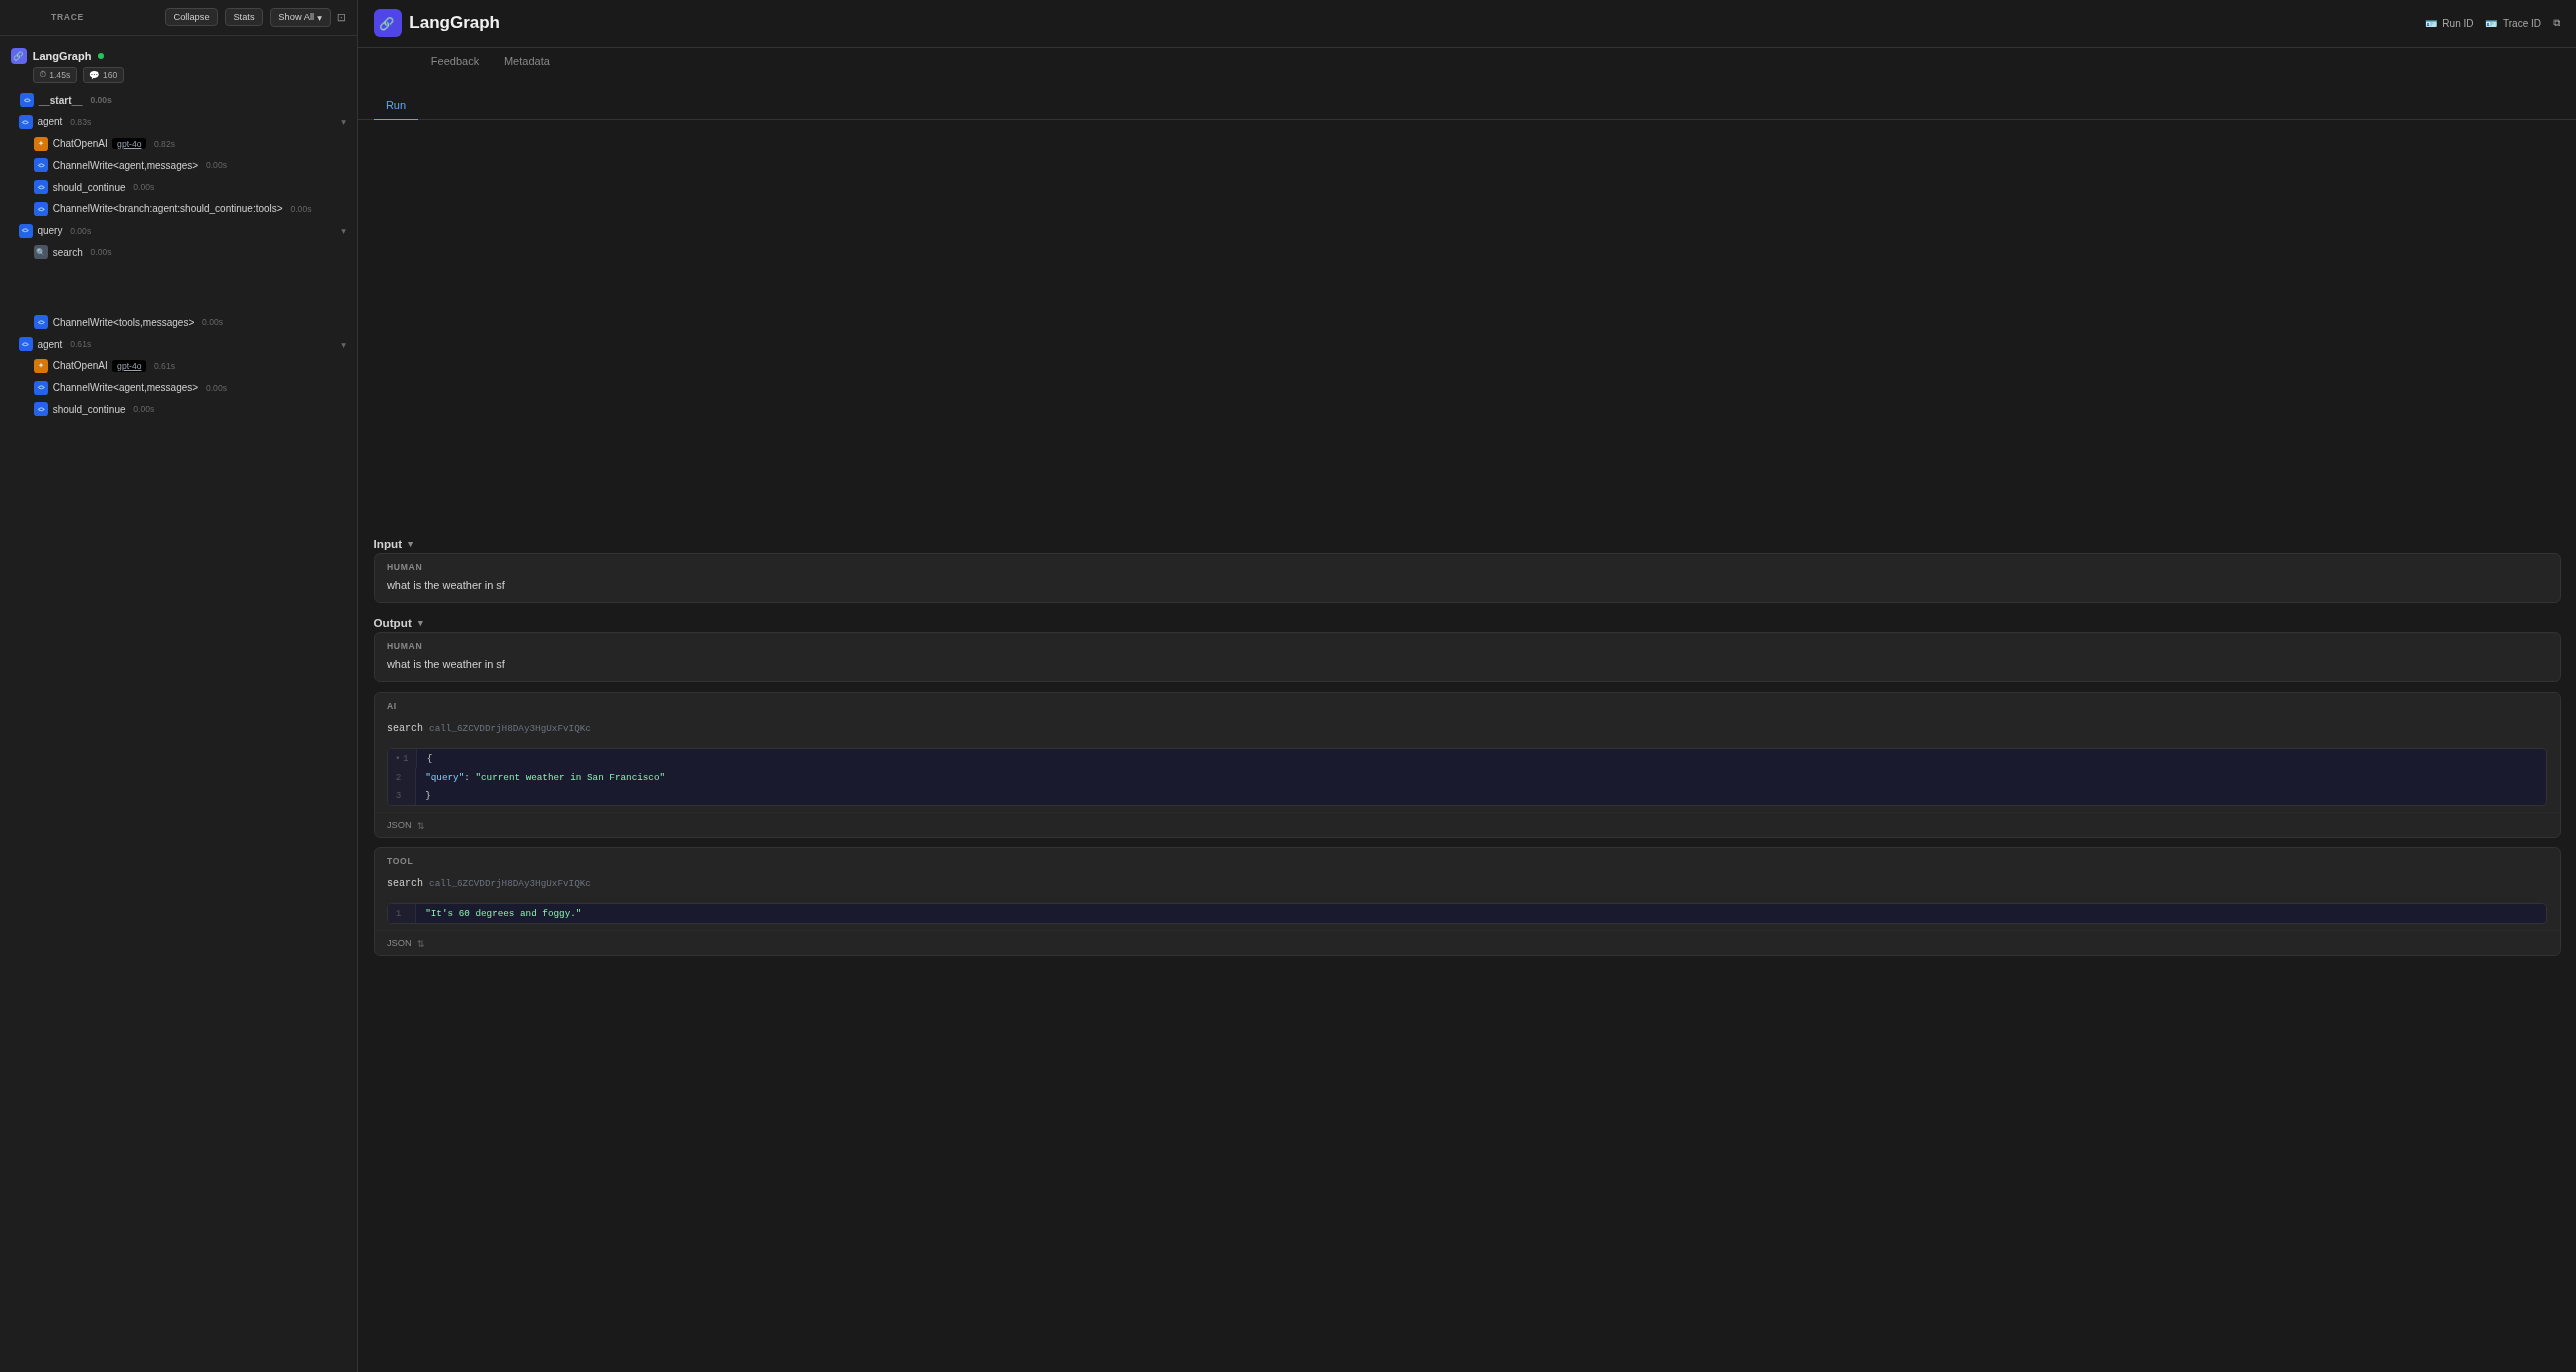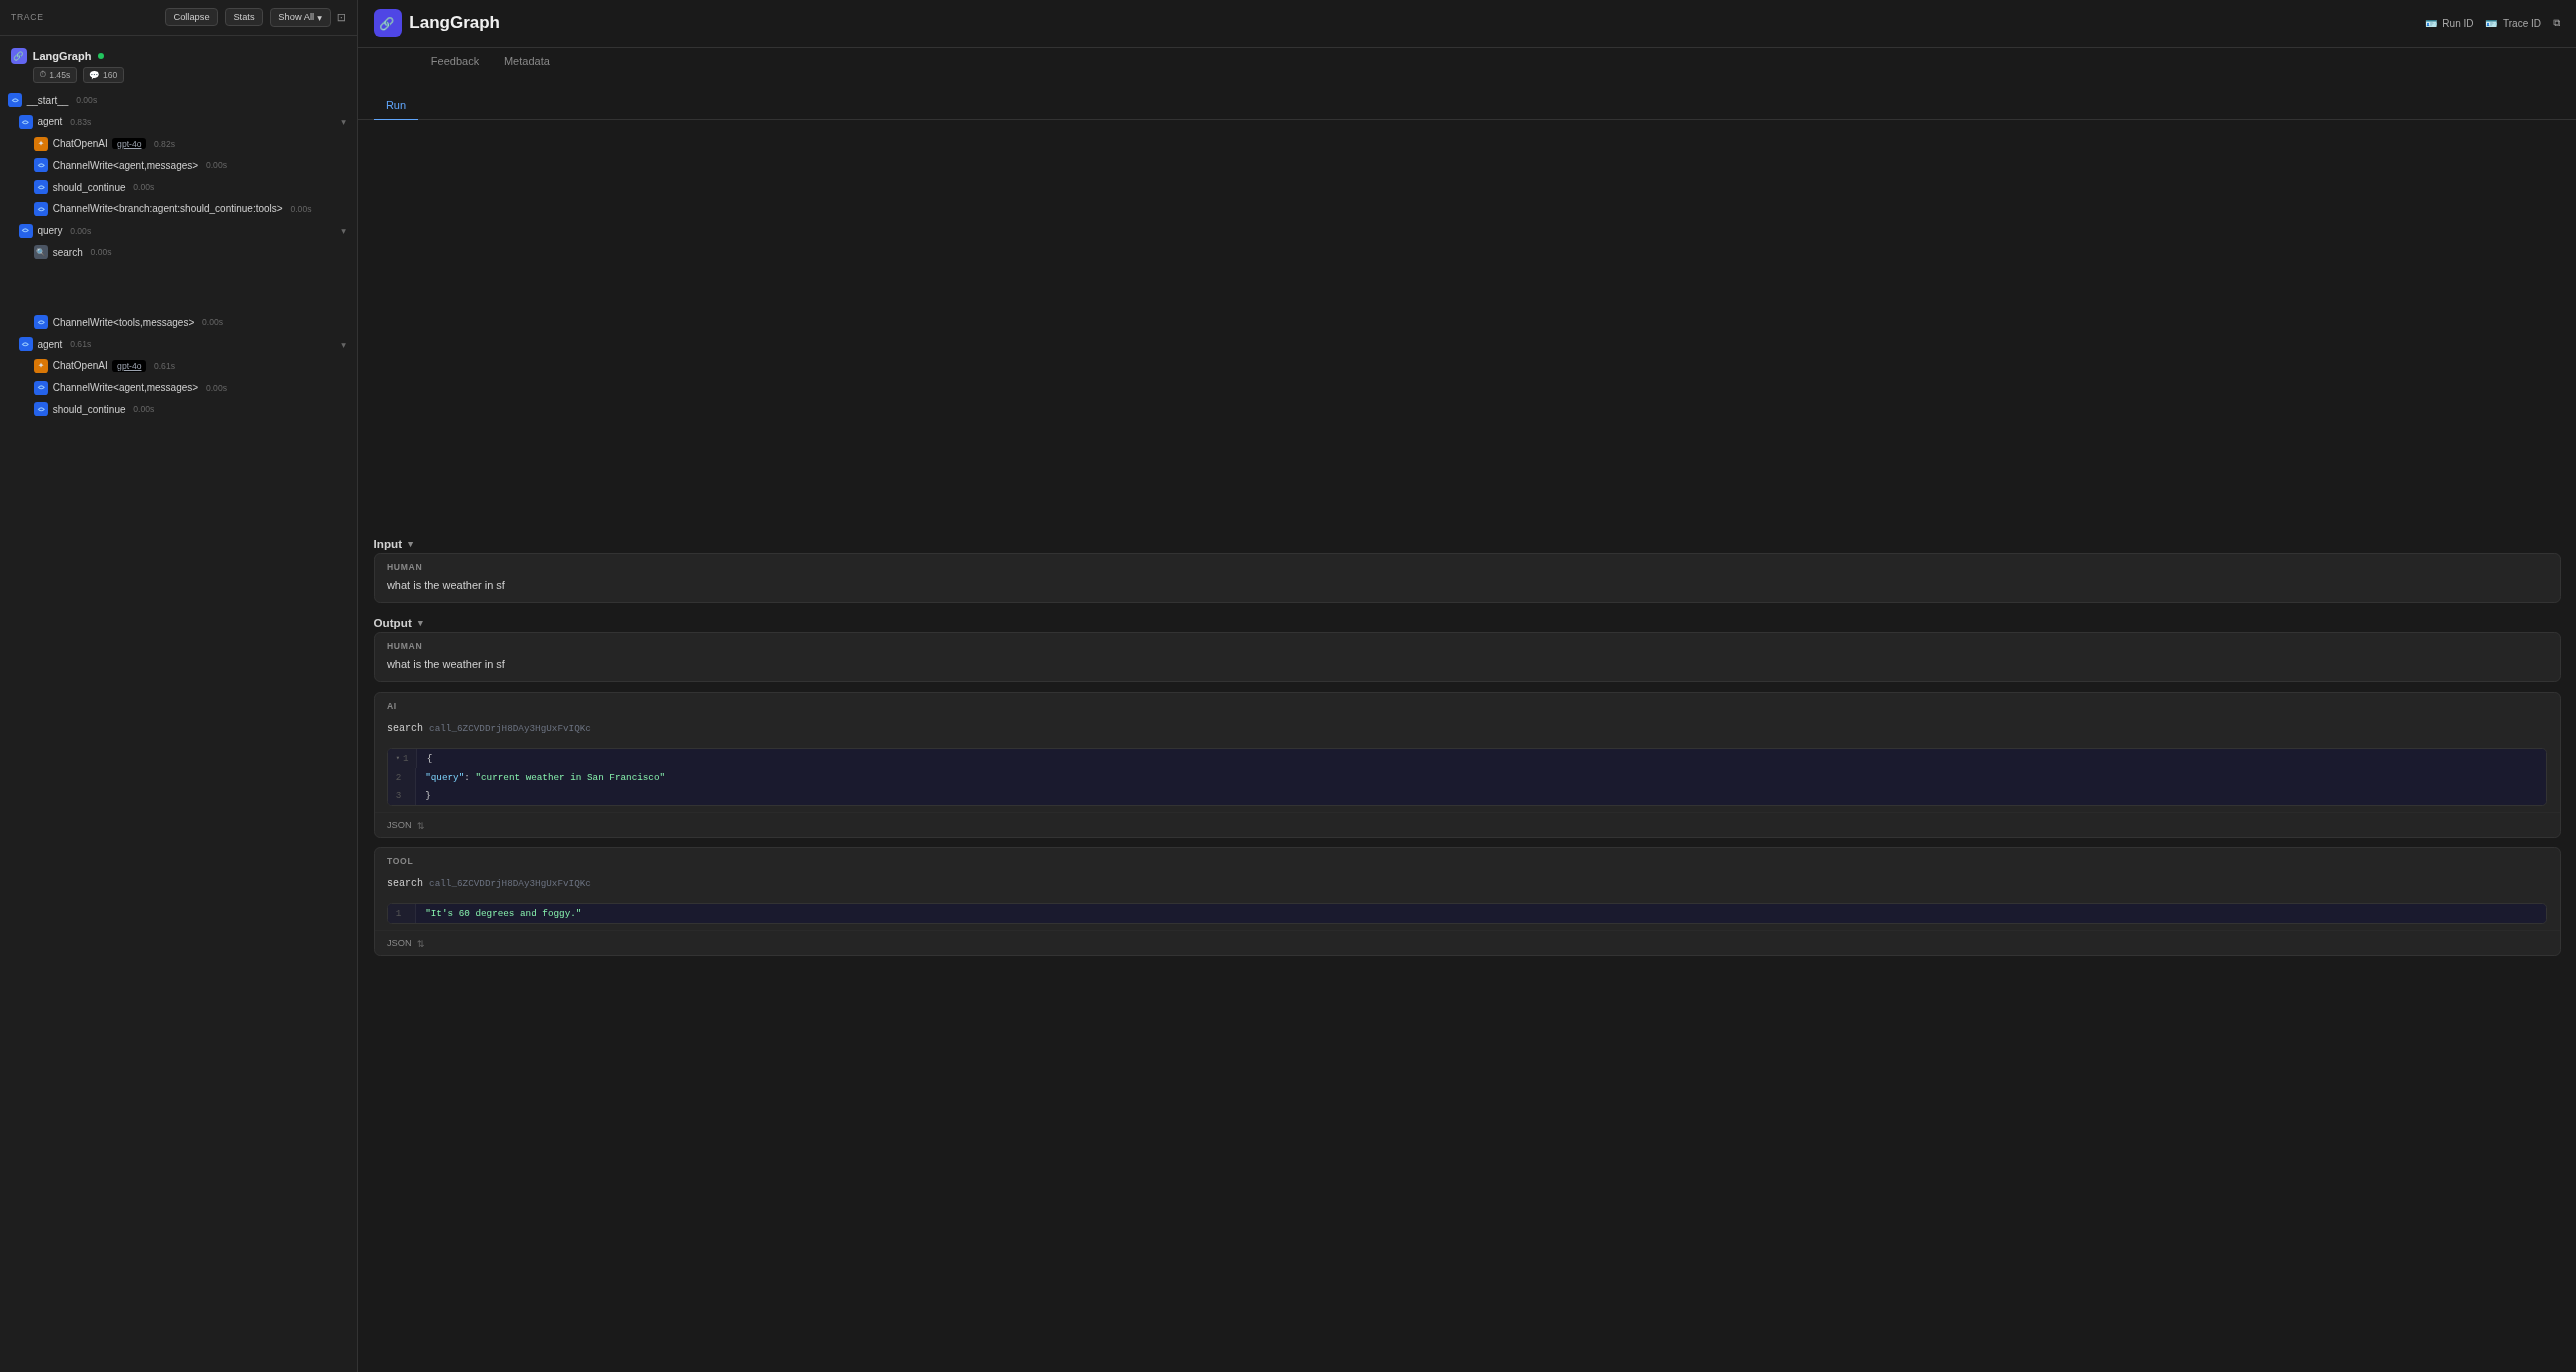--- a/index.html
+++ b/index.html
@@ -29,21 +29,22 @@
       align-items: center;
       justify-content: space-between;
       padding: 7.8px 11px;
       border-bottom: 0.8px solid #333;
     }
 
     .trace-label {
       font-size: 8.6px;
       color: #888;
       letter-spacing: 0.08em;
-      font-weight: 400;
+      font-weight: 700;
+      margin-left: 40px;
     }
 
     .header-controls {
       display: flex;
       align-items: center;
       gap: 6.2px;
     }
 
     .btn-sm {
       background: #2a2a2a;
@@ -432,21 +433,21 @@
             <span>1.45s</span>
           </div>
           <div class="meta-chip">
             <span>💬</span>
             <span>160</span>
           </div>
         </div>
       </div>
 
       <div id="tree-items-container">
-          <div class="tree-item" style="padding-left: 8px;">
+          <div class="tree-item" style="padding-left: 20px; font-weight: bold;">
             <div class="tree-icon icon-blue">
               <svg width="8.6" height="8.6" viewBox="0 0 12 12" fill="none">
                 <path d="M2 6 Q6 2 10 6 Q6 10 2 6Z" stroke="#93c5fd" stroke-width="1.5" fill="none"></path>
               </svg>
             </div>
             <span class="tree-item-name">__start__</span>
             <span class="tree-item-time">0.00s</span>
           </div>
           <div class="tree-item" style="padding-left: 18.7px;">
             <div class="tree-icon icon-blue">

